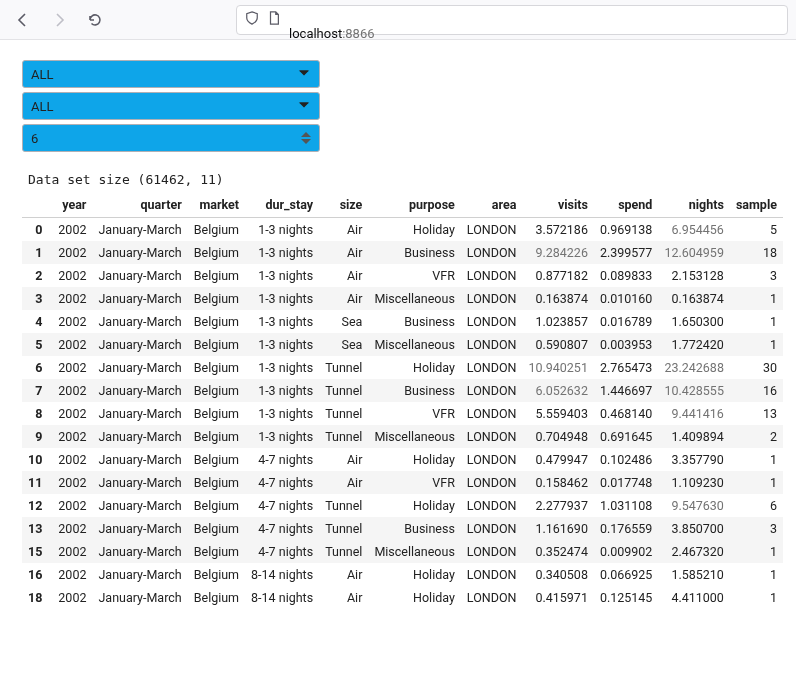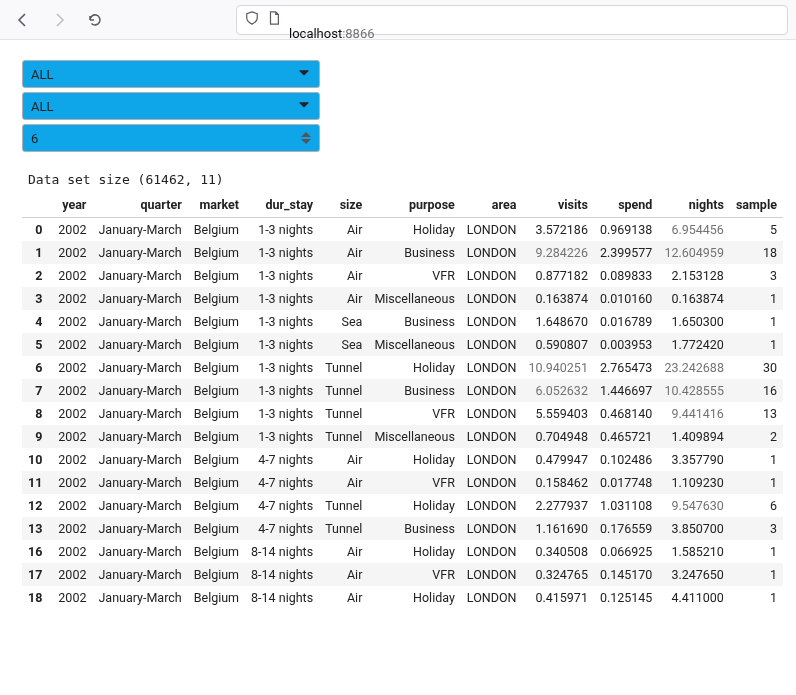--- a/index.html
+++ b/index.html
@@ -254,21 +254,21 @@
         </tr>
         <tr class="even">
           <th class="idx">4</th>
           <td>2002</td>
           <td>January-March</td>
           <td>Belgium</td>
           <td>1-3 nights</td>
           <td>Sea</td>
           <td>Business</td>
           <td>LONDON</td>
-          <td>1.648670</td>
+          <td>1.023857</td>
           <td>0.016789</td>
           <td>1.650300</td>
           <td>1</td>
         </tr>
         <tr class="odd">
           <th class="idx">5</th>
           <td>2002</td>
           <td>January-March</td>
           <td>Belgium</td>
           <td>1-3 nights</td>
@@ -325,21 +325,21 @@
         <tr class="odd">
           <th class="idx">9</th>
           <td>2002</td>
           <td>January-March</td>
           <td>Belgium</td>
           <td>1-3 nights</td>
           <td>Tunnel</td>
           <td>Miscellaneous</td>
           <td>LONDON</td>
           <td>0.704948</td>
-          <td>0.465721</td>
+          <td>0.691645</td>
           <td>1.409894</td>
           <td>2</td>
         </tr>
         <tr class="even">
           <th class="idx">10</th>
           <td>2002</td>
           <td>January-March</td>
           <td>Belgium</td>
           <td>4-7 nights</td>
           <td>Air</td>
@@ -385,48 +385,48 @@
           <td>Belgium</td>
           <td>4-7 nights</td>
           <td>Tunnel</td>
           <td>Business</td>
           <td>LONDON</td>
           <td>1.161690</td>
           <td>0.176559</td>
           <td>3.850700</td>
           <td>3</td>
         </tr>
+        <tr class="odd">
+          <th class="idx">15</th>
+          <td>2002</td>
+          <td>January-March</td>
+          <td>Belgium</td>
+          <td>4-7 nights</td>
+          <td>Tunnel</td>
+          <td>Miscellaneous</td>
+          <td>LONDON</td>
+          <td>0.352474</td>
+          <td>0.009902</td>
+          <td>2.467320</td>
+          <td>1</td>
+        </tr>
         <tr class="even">
           <th class="idx">16</th>
           <td>2002</td>
           <td>January-March</td>
           <td>Belgium</td>
           <td>8-14 nights</td>
           <td>Air</td>
           <td>Holiday</td>
           <td>LONDON</td>
           <td>0.340508</td>
           <td>0.066925</td>
           <td>1.585210</td>
           <td>1</td>
         </tr>
-        <tr class="odd">
-          <th class="idx">17</th>
-          <td>2002</td>
-          <td>January-March</td>
-          <td>Belgium</td>
-          <td>8-14 nights</td>
-          <td>Air</td>
-          <td>VFR</td>
-          <td>LONDON</td>
-          <td>0.324765</td>
-          <td>0.145170</td>
-          <td>3.247650</td>
-          <td>1</td>
-        </tr>
         <tr class="even">
           <th class="idx">18</th>
           <td>2002</td>
           <td>January-March</td>
           <td>Belgium</td>
           <td>8-14 nights</td>
           <td>Air</td>
           <td>Holiday</td>
           <td>LONDON</td>
           <td>0.415971</td>

